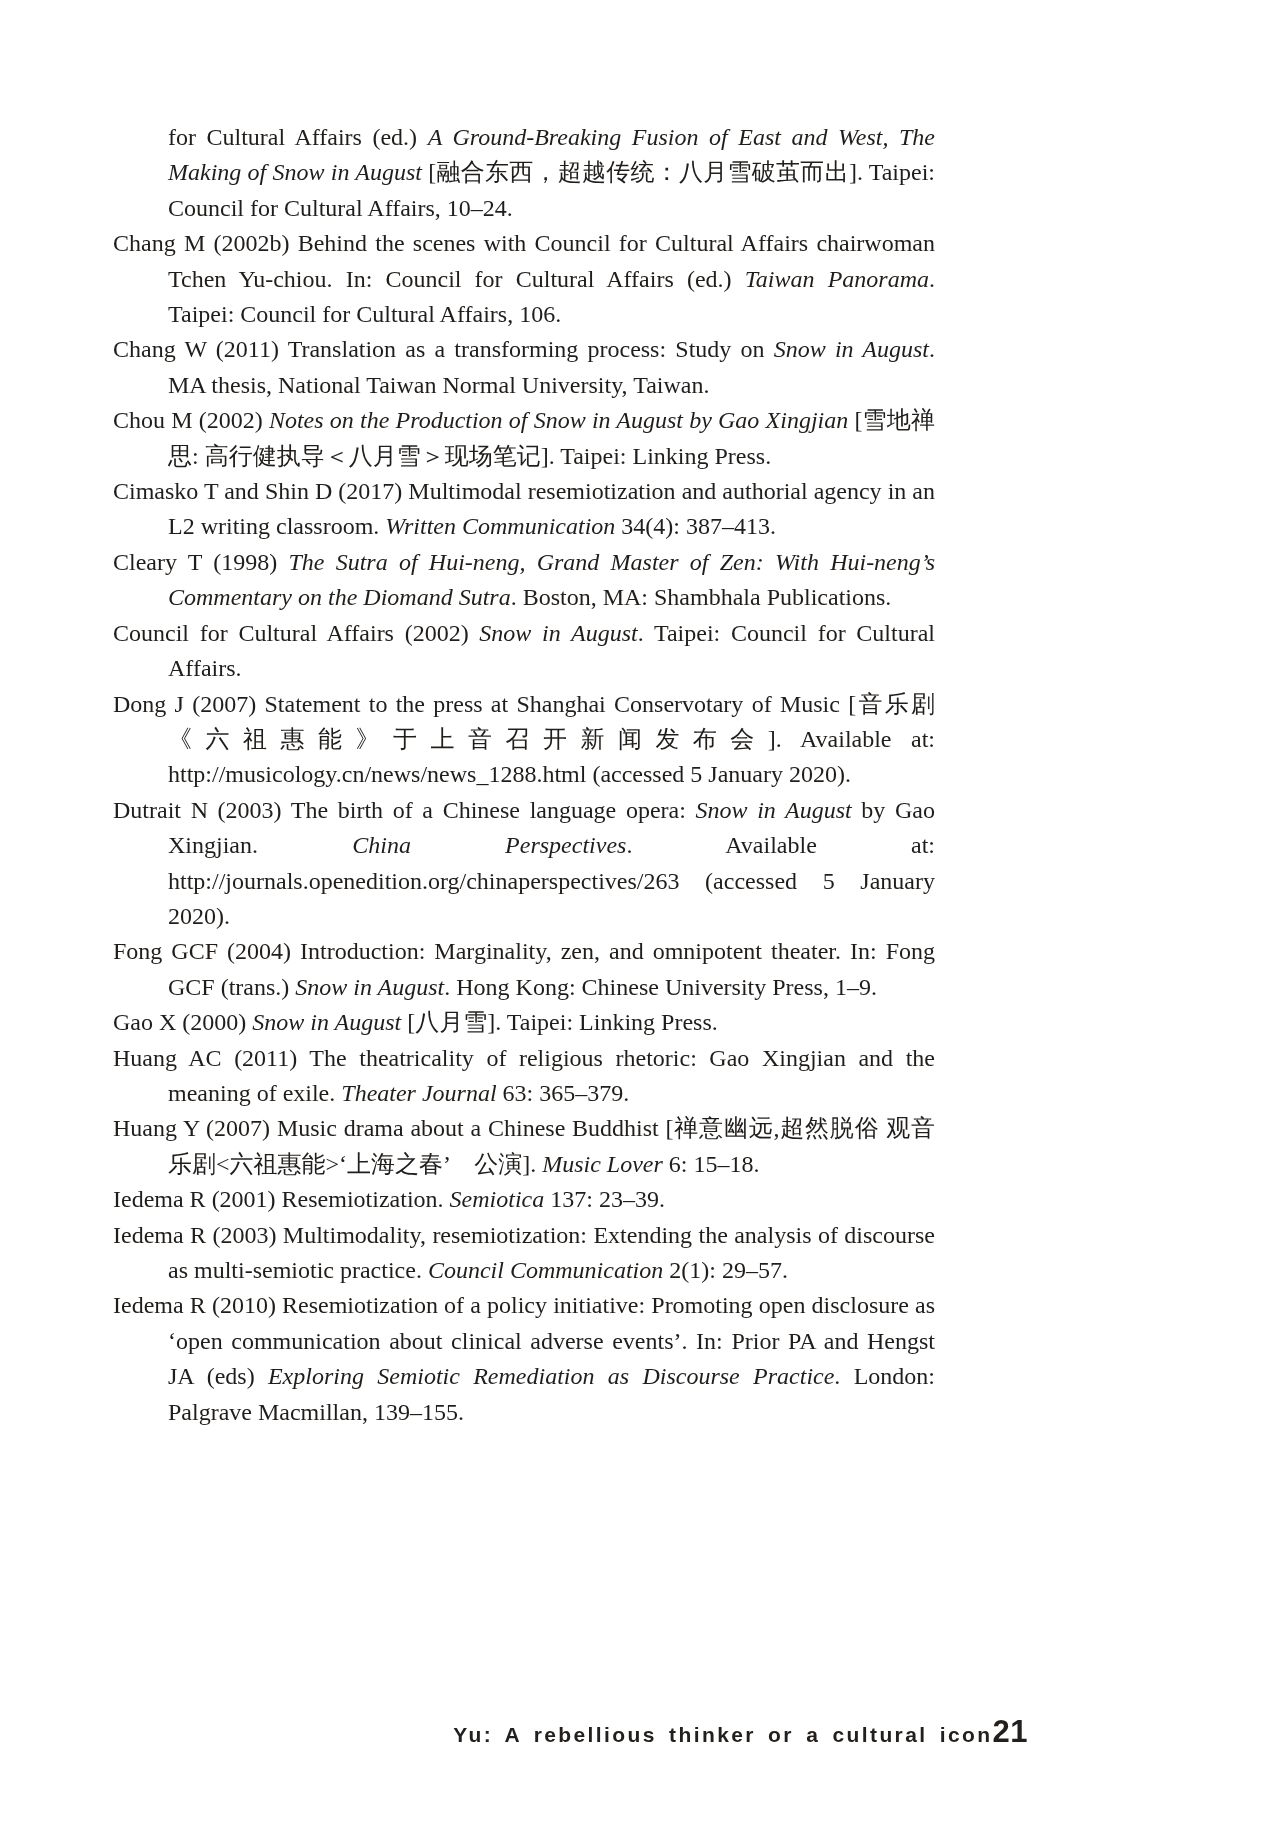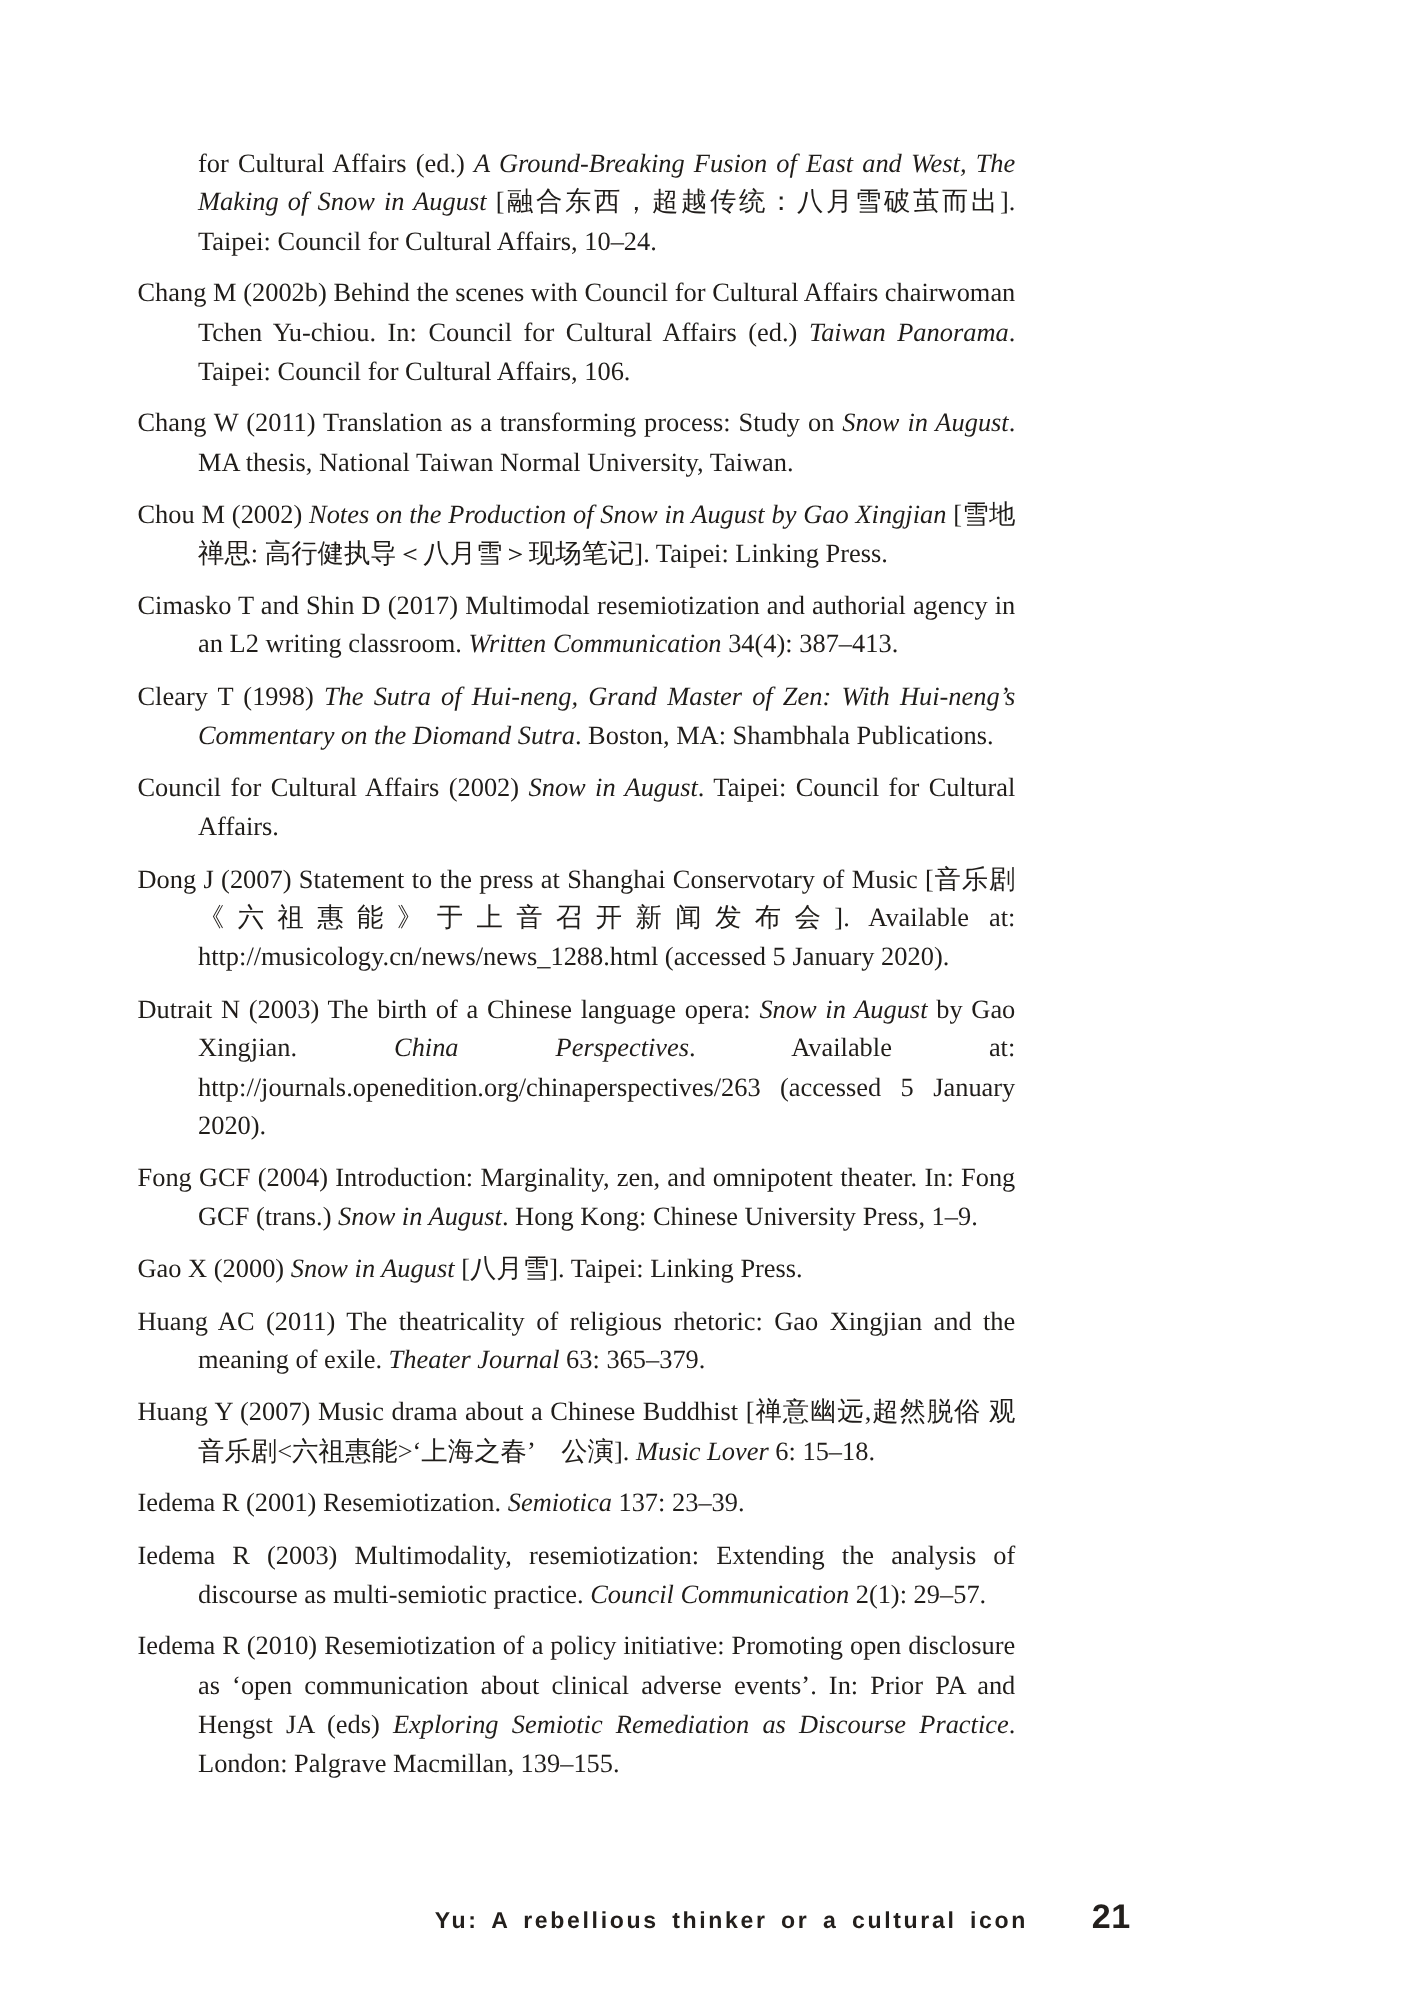--- a/index.html
+++ b/index.html
@@ -22,21 +22,21 @@
   .content {
     position: absolute;
     left: 113px;
     top: 120px;
     width: 822px;
     color: #201d1a;
     font-size: 24px;
     line-height: 35.4px;
   }
   p.ref {
-    margin: 12px;
+    margin: 0;
     text-align: justify;
   }
   p.ref.hang {
     padding-left: 55px;
     text-indent: -55px;
   }
   p.ref.cont {
     padding-left: 55px;
     text-indent: 0;
   }
@@ -47,36 +47,34 @@
     font-style: normal;
   }
   .footer {
     position: absolute;
     left: 113px;
     top: 1714px;
     width: 915px;
     display: flex;
     justify-content: flex-end;
     align-items: baseline;
-    gap: 58px;
     color: #231f1c;
     font-family: "Liberation Sans", "DejaVu Sans", sans-serif;
   }
   .running-title {
     font-weight: bold;
     font-size: 21px;
     letter-spacing: 2.4px;
     word-spacing: 4px;
     white-space: nowrap;
   }
   .page-number {
     font-weight: bold;
     font-size: 31px;
     letter-spacing: 0.5px;
-    margin-top: 11px;
   }
 </style>
 </head>
 <body>
 
 <main class="page">
 
   <section class="content">
       <p class="ref cont"><span>for Cultural Affairs (ed.) </span><em>A Ground-Breaking Fusion of East and West, The Making of Snow in August</em><span> [融合东西，超越传统：八月雪破茧而出]. Taipei: Council for Cultural Affairs, 10–24.</span></p>
       <p class="ref hang"><span>Chang M (2002b) Behind the scenes with Council for Cultural Affairs chairwoman Tchen Yu-chiou. In: Council for Cultural Affairs (ed.) </span><em>Taiwan Panorama</em><span>. Taipei: Council for Cultural Affairs, 106.</span></p>

